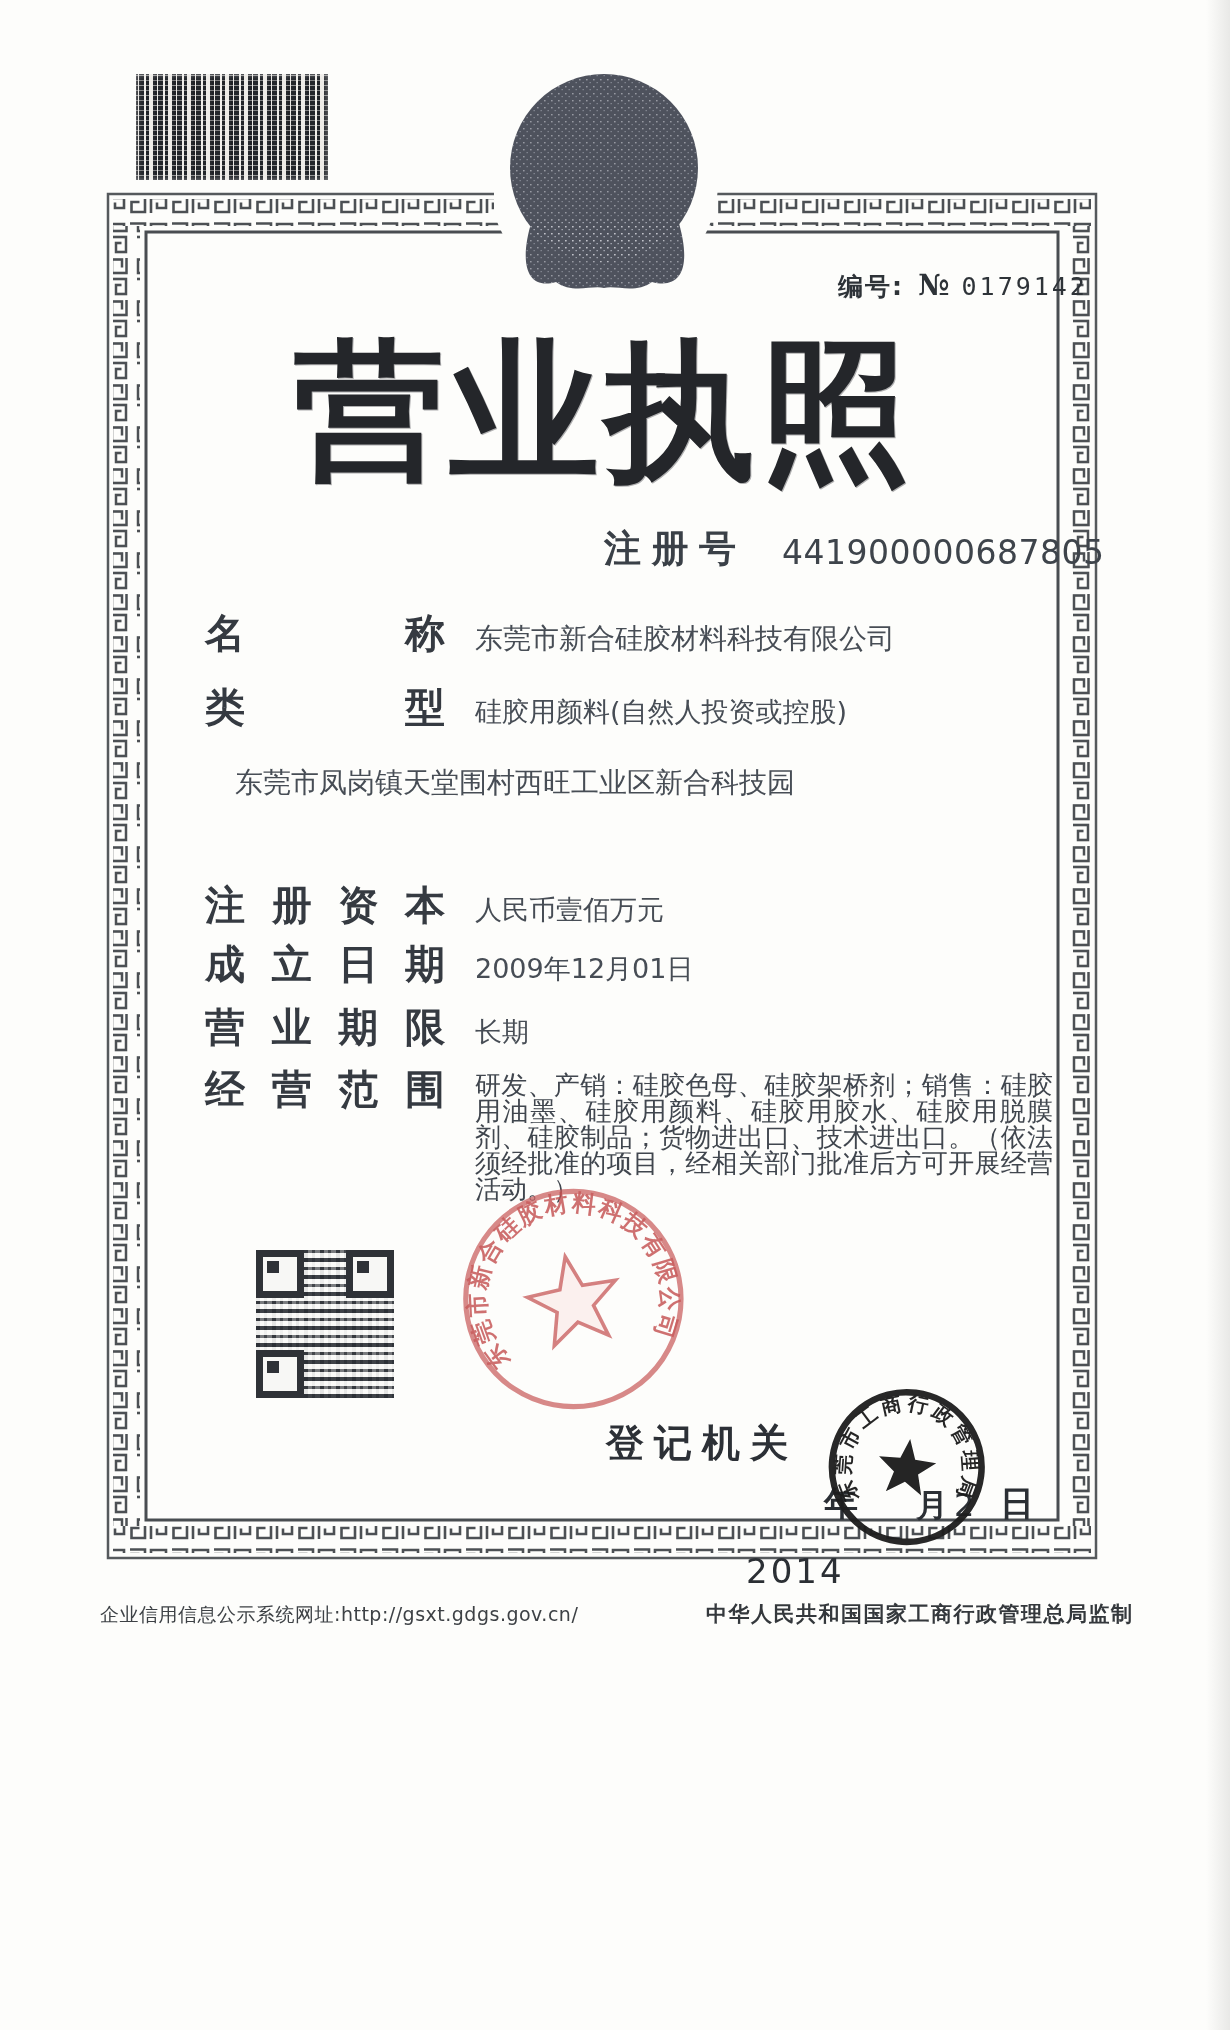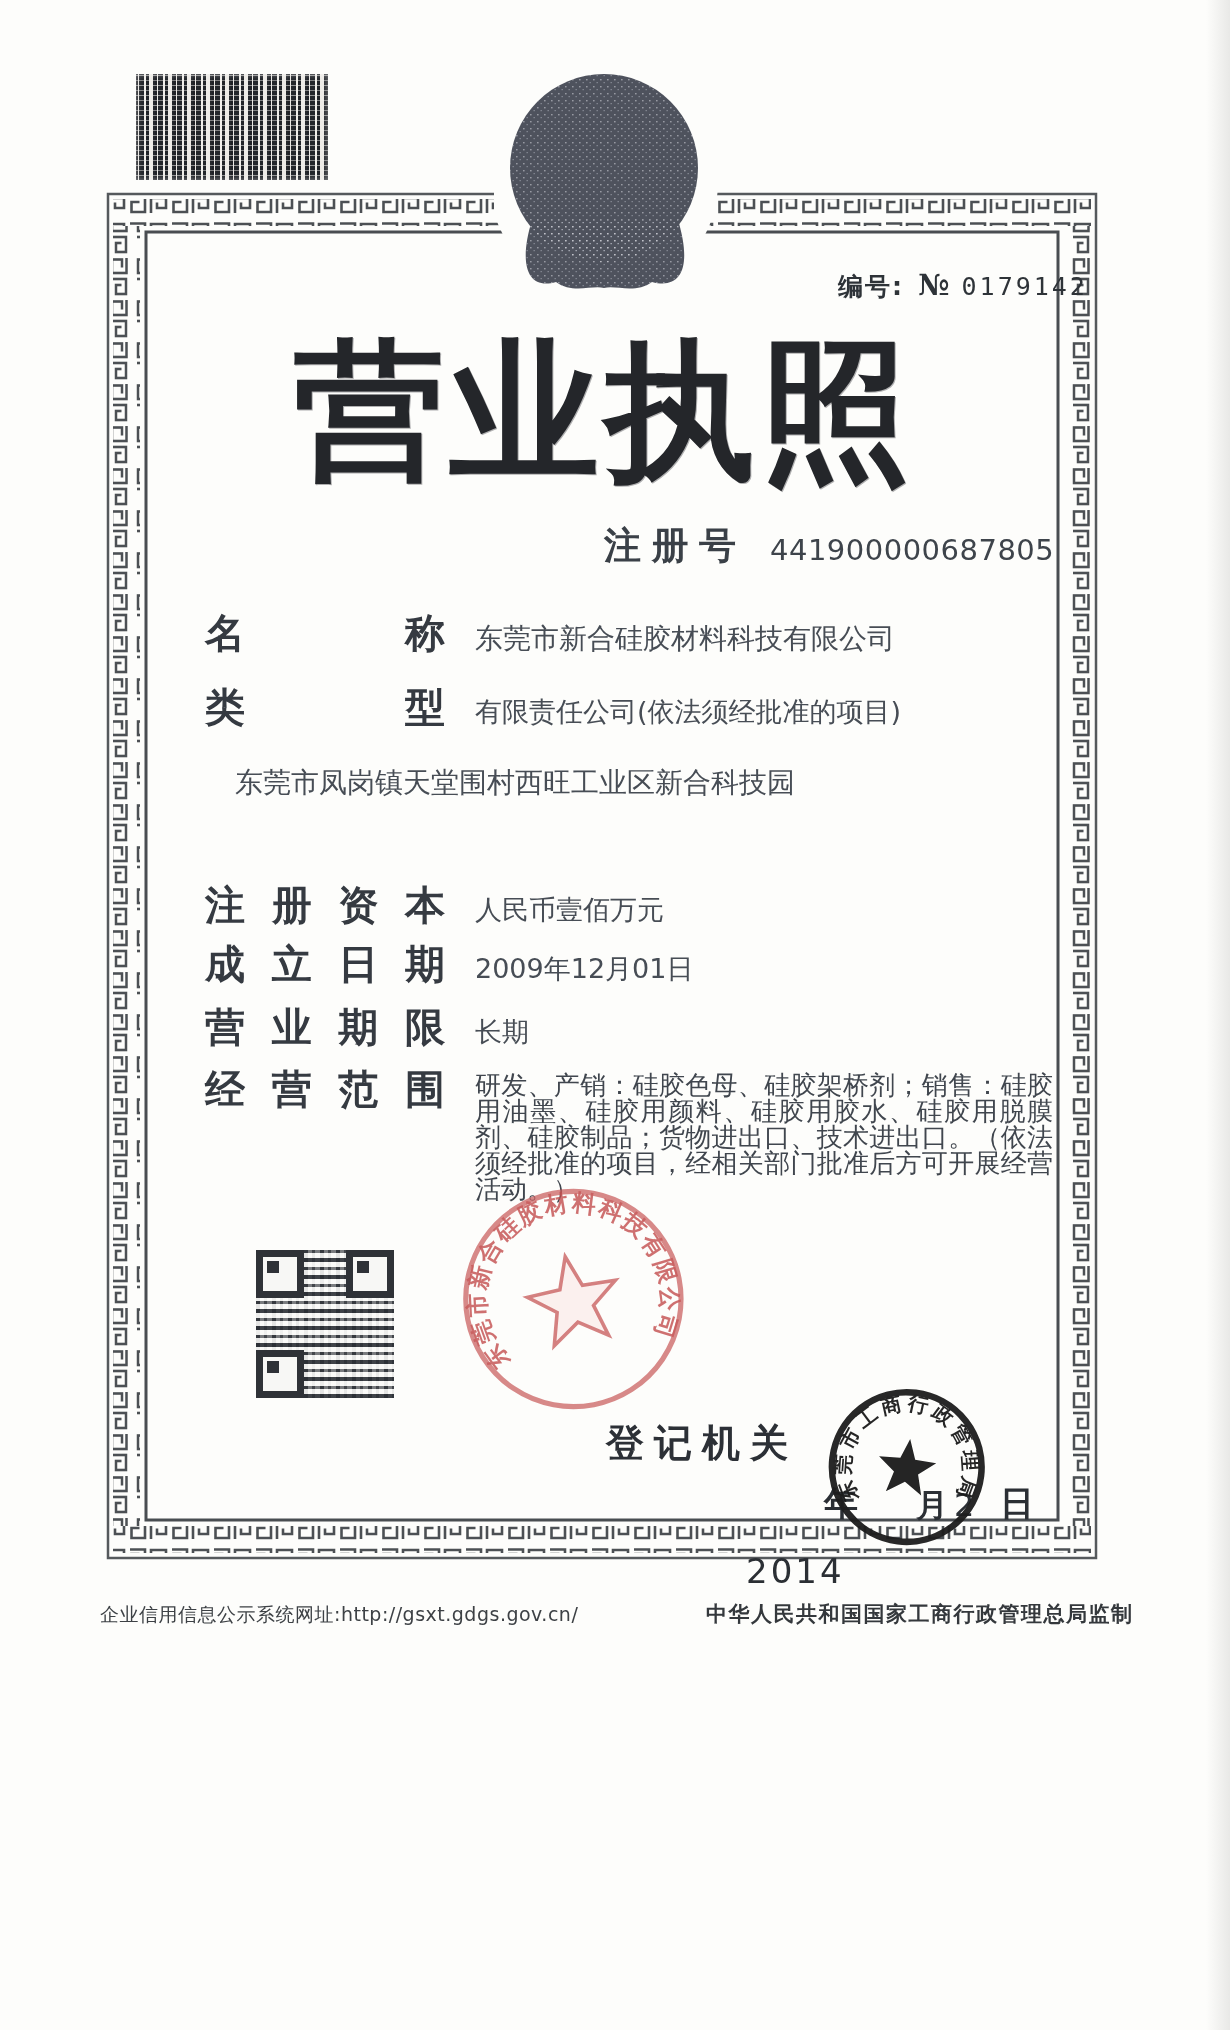--- a/index.html
+++ b/index.html
@@ -34,21 +34,21 @@
 
   
   .title-row{left:294px;top:336px;width:616px;display:flex;justify-content:space-between;}
   .title-char{font-size:150px;line-height:1;font-weight:900;color:#24262a;
      text-shadow:1px 1px 0 rgba(80,80,85,.45);}
 
   
   .reg-line{left:604px;top:526px;display:flex;align-items:center;}
   .reg-label{width:132px;font-size:37px;font-weight:600;color:#3a4047;line-height:1.05;
      text-align:justify;text-align-last:justify;}
-  .reg-number{margin-left:34px;padding-top:7px;font-size:29px;letter-spacing:.5px;color:#3e444b;}
+  .reg-number{margin-left:46px;padding-top:7px;font-size:33px;letter-spacing:.5px;color:#3e444b;}
 
   
   .field-row{left:205px;width:870px;display:flex;align-items:flex-start;}
   .field-label{width:240px;flex:0 0 240px;font-size:40px;font-weight:600;color:#353a41;line-height:1.05;
      text-align:justify;text-align-last:justify;}
   .field-value{margin-left:30px;padding-top:10px;font-size:27px;color:#474d55;line-height:1.2;}
   .field-value.big{font-size:28px;}
   .field-value.scope{padding-top:4px;font-size:26px;line-height:26px;width:578px;color:#40464e;
      text-align:justify;}
 
@@ -135,21 +135,21 @@
     <div class="reg-label">注册号</div>
     <div class="reg-number">441900000687805</div>
   </div>
 
   <div class="abs field-row" style="top:612px">
     <div class="field-label">名称</div>
     <div class="field-value big">东莞市新合硅胶材料科技有限公司</div>
   </div>
   <div class="abs field-row" style="top:686px">
     <div class="field-label">类型</div>
-    <div class="field-value">有限责任公司(依法须经批准的项目)</div>
+    <div class="field-value">硅胶用颜料(自然人投资或控股)</div>
   </div>
   <div class="abs field-row" style="top:756px">
     <div class="field-value big">东莞市凤岗镇天堂围村西旺工业区新合科技园</div>
   </div>
   <div class="abs field-row" style="top:884px">
     <div class="field-label">注册资本</div>
     <div class="field-value">人民币壹佰万元</div>
   </div>
   <div class="abs field-row" style="top:943px">
     <div class="field-label">成立日期</div>

